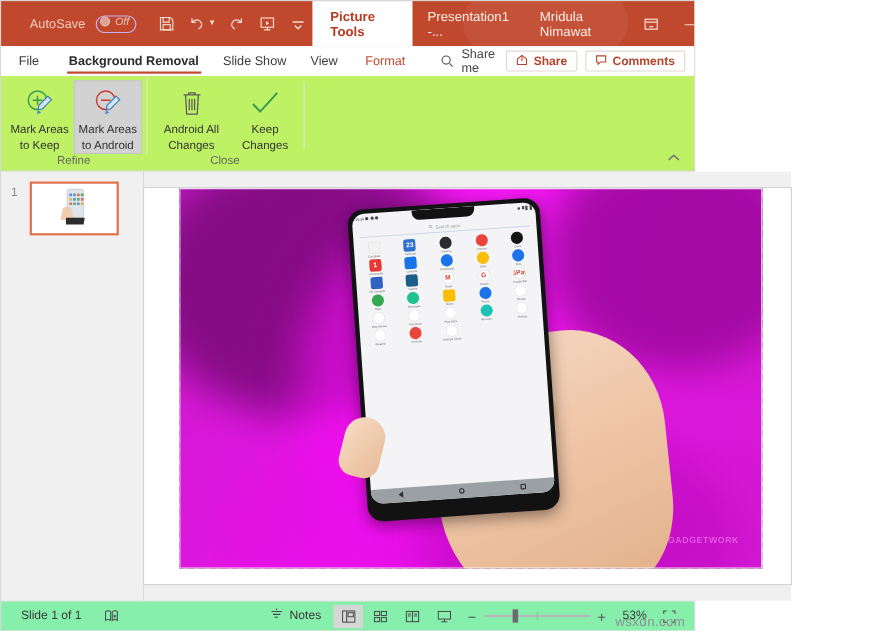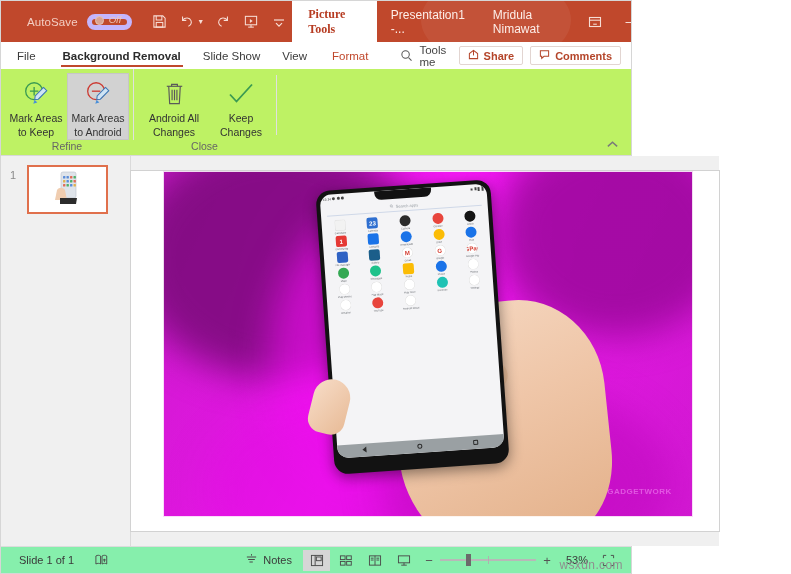--- a/index.html
+++ b/index.html
@@ -37,22 +37,22 @@
   .qat {
     display: flex; align-items: center; gap: 2px;
     padding-left: 26px;
     z-index: 2;
   }
   .autosave-label {
     color: #f3cdc2; font-size: 11.5px; letter-spacing: .1px;
     margin-right: 7px;
   }
   .autosave-toggle {
-    display: inline-flex; align-items: flex-end; gap: 5px;
-    border: 5px solid #c4b5fd; border-radius: 9px;
+    display: inline-flex; align-items: flex-start; gap: 5px;
+    border: 1px solid #c4b5fd; border-radius: 9px;
     height: 16px; padding: 0 6px 0 3px;
     margin-right: 12px;
     font-style: italic;
   }
   .autosave-knob {
     width: 9px; height: 9px; border-radius: 50%;
     background: #d8a294; border: 1px solid #e7c4b7;
     display:inline-block;
   }
   .autosave-state { color: #f0c8bb; font-size: 9.5px; }
@@ -63,21 +63,20 @@
   }
   .qat-btn svg { display: block; }
   .qat-caret { font-size: 7px; color: #f7ded6; margin-left: -5px; margin-right: 4px; }
 
   .tb-right { margin-left: auto; display: flex; align-items: center; height: 100%; z-index: 2;}
   .picture-tools {
     background: #ffffff; color: #b63b21;
     font-size: 12px; font-weight: bold;
     height: 100%; display: flex; align-items: center;
     padding: 0 16px;
-    font-family: Liberation Serif, serif;
   }
   .doc-title, .user-name {
     color: #fdeee9; font-size: 12px; padding: 0 14px;
   }
   .ribbon-display, .win-btn {
     width: 45px; height: 100%;
     display: inline-flex; align-items: center; justify-content: center;
     color: #f6ddd5;
   }
   .win-close { background: #e81123; color: #fff; width: 47px; }
@@ -407,21 +406,21 @@
     <div class="tab">Slide Show</div>
     <div class="tab">View</div>
     <div class="tab contextual">Format</div>
     <div class="tellme">
       <span>
         <svg width="13" height="13" viewBox="0 0 14 14" fill="none" stroke="#555" stroke-width="1.1">
           <circle cx="6" cy="6" r="4"></circle>
             <path d="M9.2 9.2l3.2 3.2"></path>
         </svg>
       </span>
-      <span>Tools me</span>
+      <span>Share me</span>
     </div>
     <div class="tab-right">
       <div class="pill">
         <span>
           <svg width="11" height="11" viewBox="0 0 12 12" fill="none" stroke="#b4452a" stroke-width="1.1">
             <path d="M1.5 10.5V5l4.5-3.5L10.5 5v5.5z"></path>
               <path d="M6 1.5V7"></path>
           </svg>
         </span>
         <span>Share</span>

